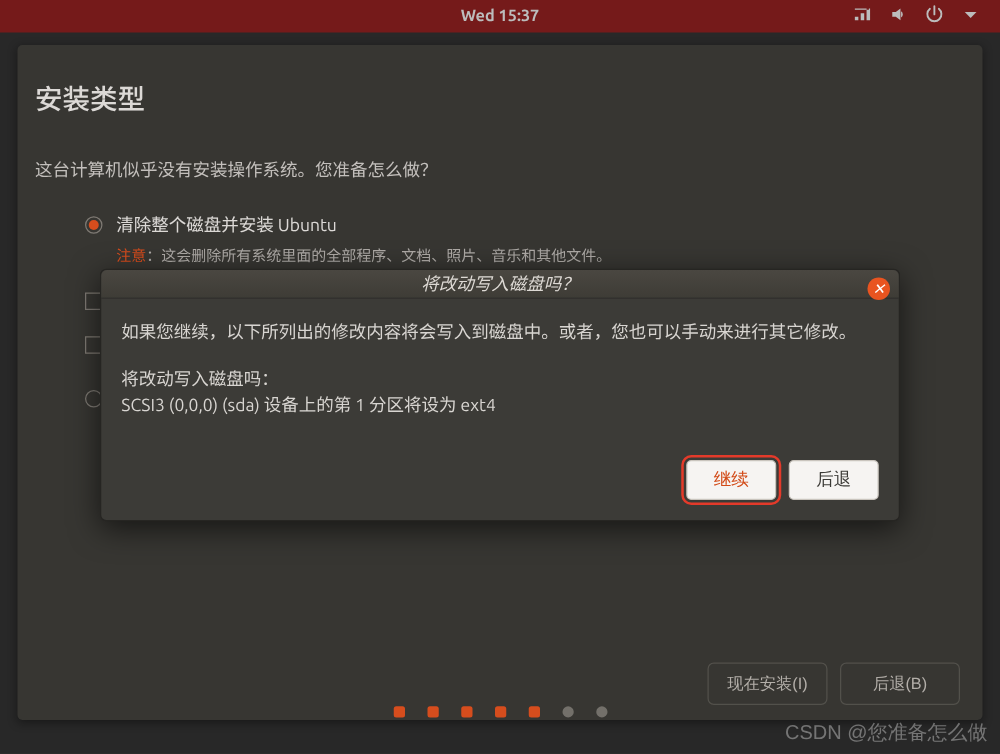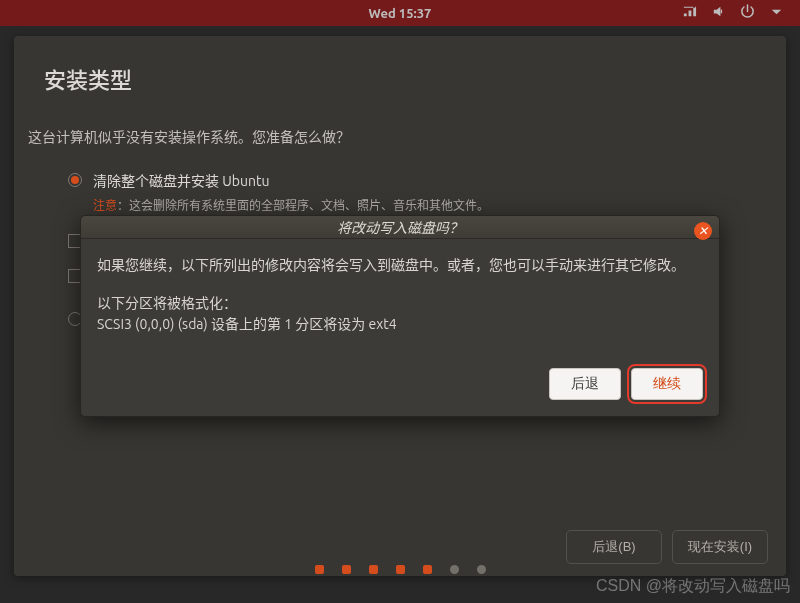--- a/index.html
+++ b/index.html
@@ -19,21 +19,21 @@
     position: absolute; right: 16px; top: 0; height: 26px;
     display: flex; align-items: center; gap: 14px; color: #ccc;
   }
   .topbar-icons svg { width: 15px; height: 15px; fill: #ccc; }
 
   .installer {
     position: absolute; left: 14px; top: 36px; width: 772px; height: 540px;
     background: #3c3b37; border-radius: 4px; box-shadow: 0 2px 8px rgba(0,0,0,.4);
   }
   .installer-title {
-    padding: 26px 14px 18px; font-size: 22px; color: #efece9; font-weight: 500; margin-left: 16px;
+    padding: 26px 14px 18px; font-size: 22px; color: #efece9; font-weight: 500;
   }
   .installer-body { padding: 14px 14px 0; color: #d4d0cc; font-size: 14px; }
   .intro-line { margin-bottom: 24px; }
   .option { display: flex; gap: 11px; margin-left: 40px; margin-bottom: 18px; }
   .radio {
     width: 14px; height: 14px; border: 1px solid #8a857e; border-radius: 50%;
     display: inline-flex; align-items: center; justify-content: center; flex: none; margin-top: 3px;
   }
   .radio.selected::after {
     content: ""; width: 8px; height: 8px; border-radius: 50%; background: #e95420;
@@ -155,22 +155,22 @@
     </div>
     <div class="option" style="margin-top:16px">
       <span class="checkbox"></span>
     </div>
     <div class="option" style="margin-top:26px">
       <span class="radio"></span>
     </div>
   </div>
 
   <div class="footer-btns">
+    <button class="btn">现在安装(I)</button>
     <button class="btn">后退(B)</button>
-    <button class="btn">现在安装(I)</button>
   </div>
 </div>
 
 <div class="dots">
   <span class="dot"></span>
   <span class="dot"></span>
   <span class="dot"></span>
   <span class="dot"></span>
   <span class="dot"></span>
   <span class="dot grey"></span>
@@ -180,23 +180,23 @@
 <div class="overlay"></div>
 
 <div class="dialog">
   <div class="dialog-header">
     <div class="dialog-title">将改动写入磁盘吗？</div>
     <div class="dialog-close">✕</div>
   </div>
   <div class="dialog-body">
     <p>如果您继续，以下所列出的修改内容将会写入到磁盘中。或者，您也可以手动来进行其它修改。</p>
     <div class="detail">
-      <div>以下分区将被格式化：</div>
+      <div>将改动写入磁盘吗：</div>
       <div>SCSI3 (0,0,0) (sda) 设备上的第 1 分区将设为 ext4</div>
     </div>
   </div>
   <div class="dialog-buttons">
+    <button class="dlg-btn primary dlg-highlight">继续</button>
     <button class="dlg-btn">后退</button>
-    <button class="dlg-btn primary dlg-highlight">继续</button>
-  </div>
-</div>
-
-<div class="watermark">CSDN @将改动写入磁盘吗</div>
+  </div>
+</div>
+
+<div class="watermark">CSDN @您准备怎么做</div>
 
 </body></html>

